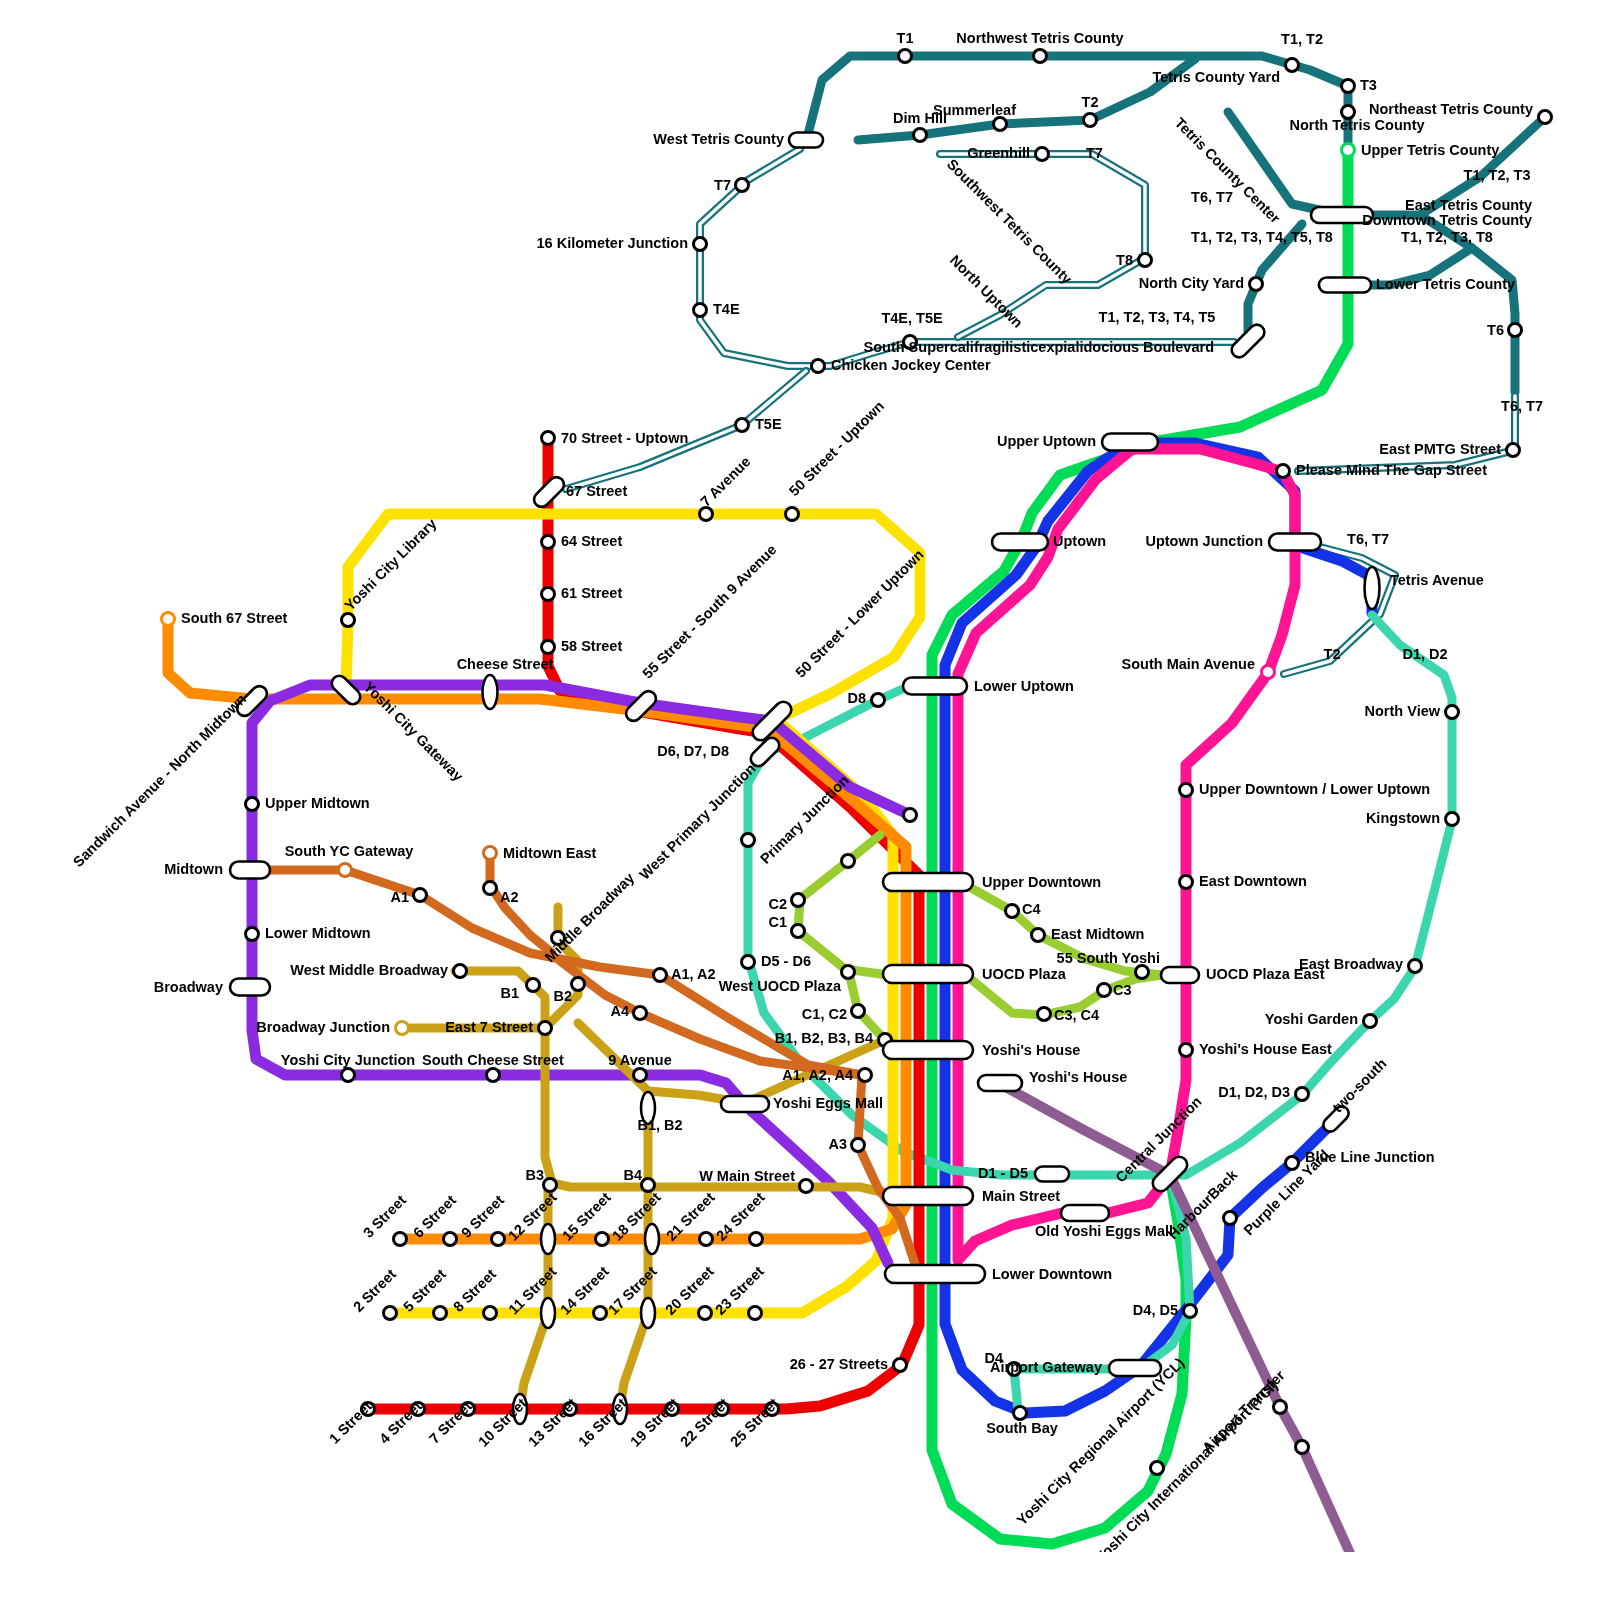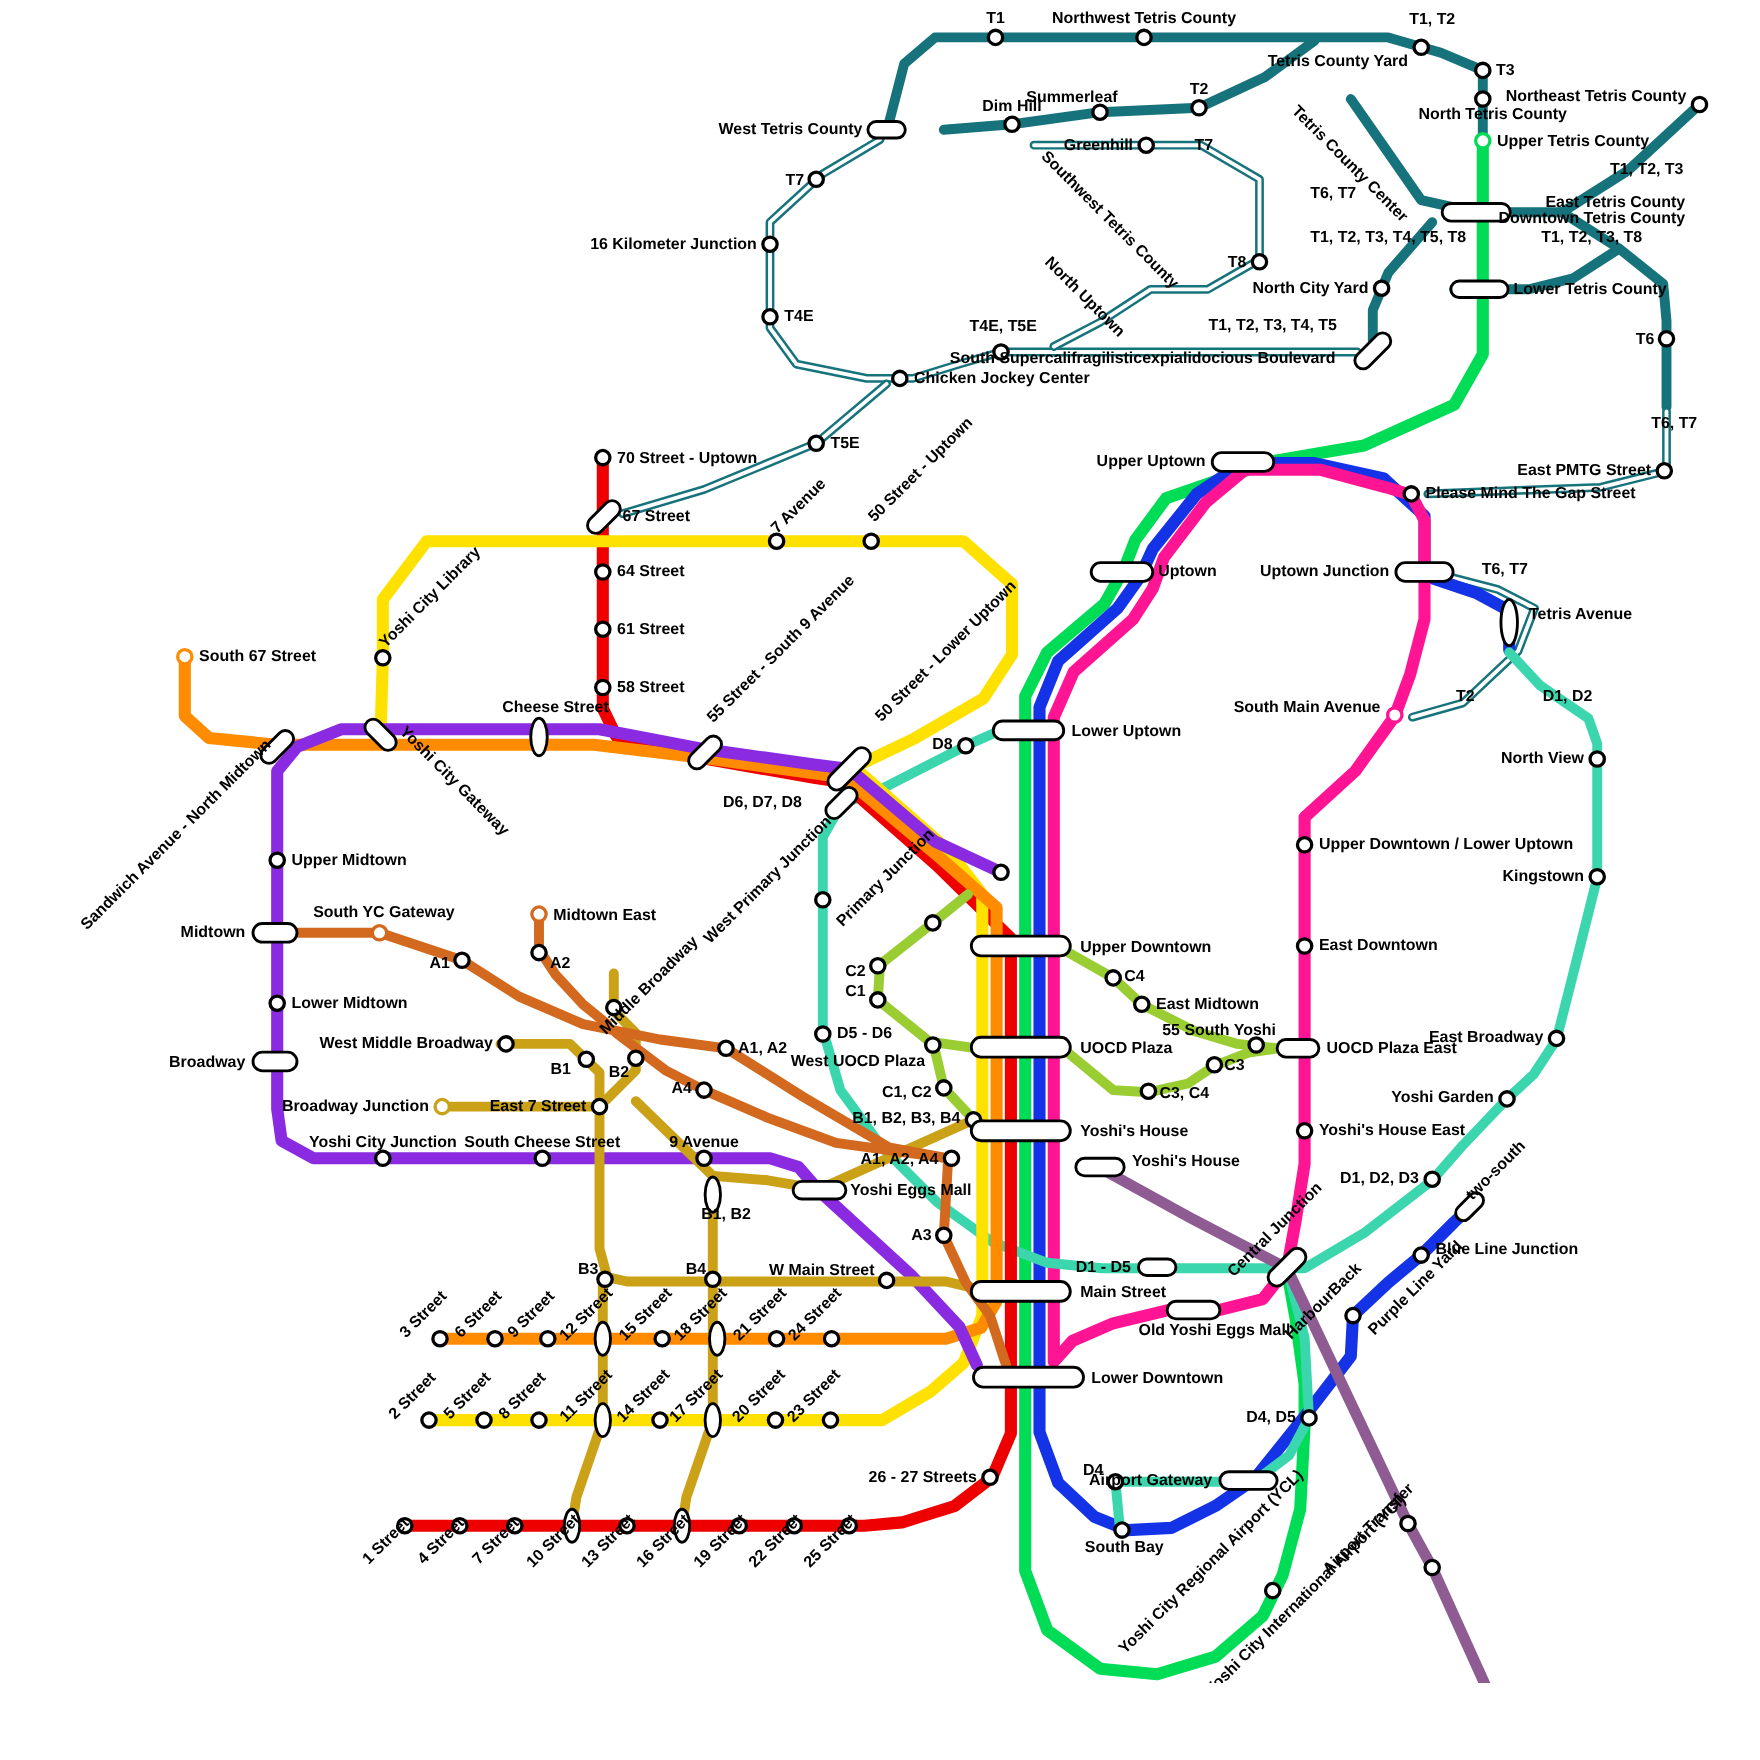--- a/index.html
+++ b/index.html
@@ -1,16 +1,16 @@
 <!DOCTYPE html>
 <html><head>
 <meta charset="utf-8">
 <style>
   html,body{margin:0;padding:0;background:#ffffff;}
-  #stage{position:relative;width:1600px;height:1530px;background:#ffffff;overflow:hidden;}
+  #stage{position:relative;width:1600px;height:1530px;background:#ffffff;overflow:hidden;margin-top:22px;}
   svg{display:block;}
   svg text{font-family:"Liberation Sans","DejaVu Sans",sans-serif;font-weight:bold;font-size:14.5px;fill:#000;}
 </style>
 </head>
 <body>
 
 <div id="stage">
   <svg id="map-svg" width="1600" height="1600" viewBox="0 0 1600 1600" xmlns="http://www.w3.org/2000/svg">
       <polyline points="806,120 822,58 850,34 1262,34 1310,48 1348,64 1348,128" fill="none" stroke-linecap="round" stroke-linejoin="round" stroke="#16737B" stroke-width="9"></polyline>
       <polyline points="858,118 920,113 1000,102 1090,98 1150,70 1195,37" fill="none" stroke-linecap="round" stroke-linejoin="round" stroke="#16737B" stroke-width="9"></polyline>

